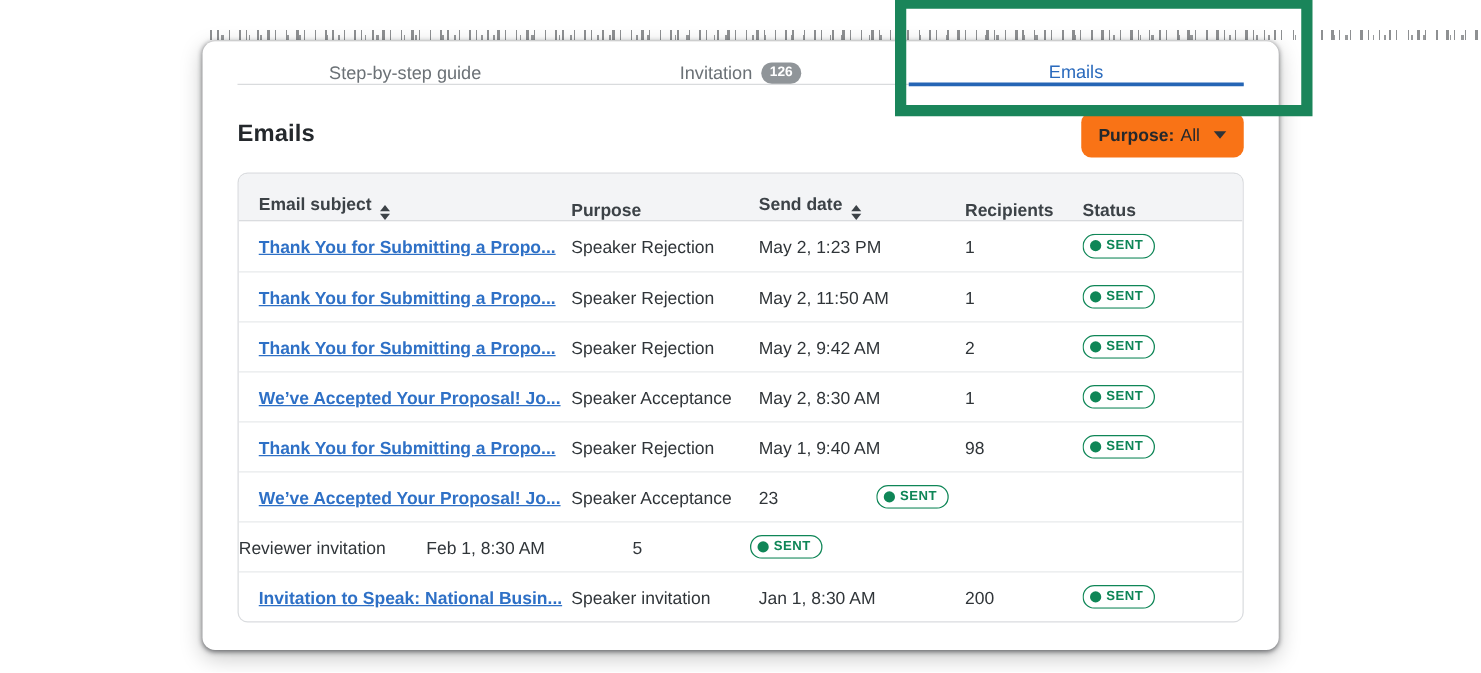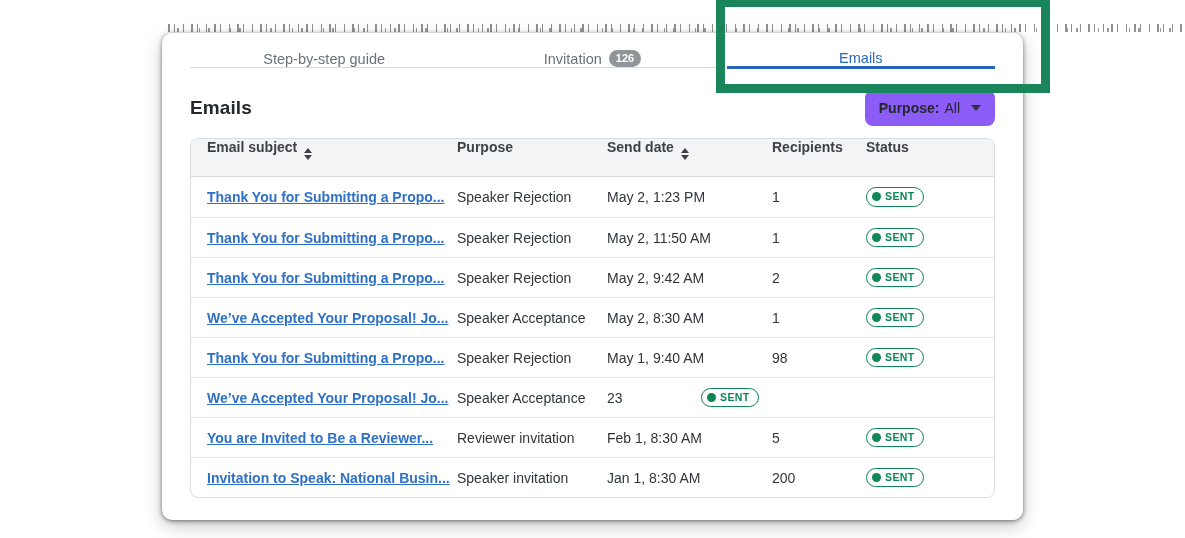--- a/index.html
+++ b/index.html
@@ -42,35 +42,35 @@
     background:#909599; color:#ffffff; font-size:11px; font-weight:bold;
     border-radius:10px; padding:2px 7px; line-height:1.2;
   }
 
   .content { padding:0 28px; }
   .page-header { display:flex; align-items:center; justify-content:space-between; margin:22px 0 12px; }
   h1.page-title { margin:0; font-size:19px; font-weight:600; color:#24282c; letter-spacing:.1px; }
 
   .filter-btn {
     display:inline-flex; align-items:center; gap:5px;
-    background:#8b5cf6; border:none; border-radius:8px;
+    background:#f97316; border:none; border-radius:8px;
     padding:10px 14px; font-family:inherit; font-size:14px; color:#24282c; cursor:pointer;
   }
   .filter-btn .fl { font-weight:bold; }
   .filter-btn .fv { font-weight:400; }
   .caret {
     width:0; height:0; margin-left:6px;
     border-left:5px solid transparent; border-right:5px solid transparent;
     border-top:6px solid #2e3338;
   }
 
   
   .table { border:1px solid #dadcdf; border-radius:8px; overflow:hidden; background:#fff; }
   .thead {
-    display:flex; align-items:flex-start; height:38px; background:#f3f4f6;
+    display:flex; align-items:flex-end; height:38px; background:#f3f4f6;
     font-size:14px; font-weight:bold; color:#3c4247;
     border-bottom:1px solid #dadcdf;
   }
   .tr { display:flex; align-items:center; height:40px; font-size:14px; color:#303539; }
   .tr + .tr { border-top:1px solid #e8eaec; }
   .th, .td { padding-right:8px; white-space:nowrap; overflow:hidden; }
   .c1 { width:266px; padding-left:16px; }
   .c2 { width:150px; }
   .c3 { width:165px; }
   .c4 { width:94px; }
@@ -215,21 +215,20 @@
           <div class="td c1"><a class="subject-link">We’ve Accepted Your Proposal! Jo...</a></div>
           <div class="td c2">Speaker Acceptance</div>
           <div class="td c4">23</div>
           <div class="td c5"><span class="sent">
                 <span class="dot"></span>
                 <span>SENT</span>
               </span></div>
         </div>
 
         <div class="tr">
-          <div class="td c1"><a class="subject-link">You are Invited to Be a Reviewer...</a></div>
           <div class="td c2">Reviewer invitation</div>
           <div class="td c3">Feb 1, 8:30 AM</div>
           <div class="td c4">5</div>
           <div class="td c5"><span class="sent">
                 <span class="dot"></span>
                 <span>SENT</span>
               </span></div>
         </div>
 
         <div class="tr">

